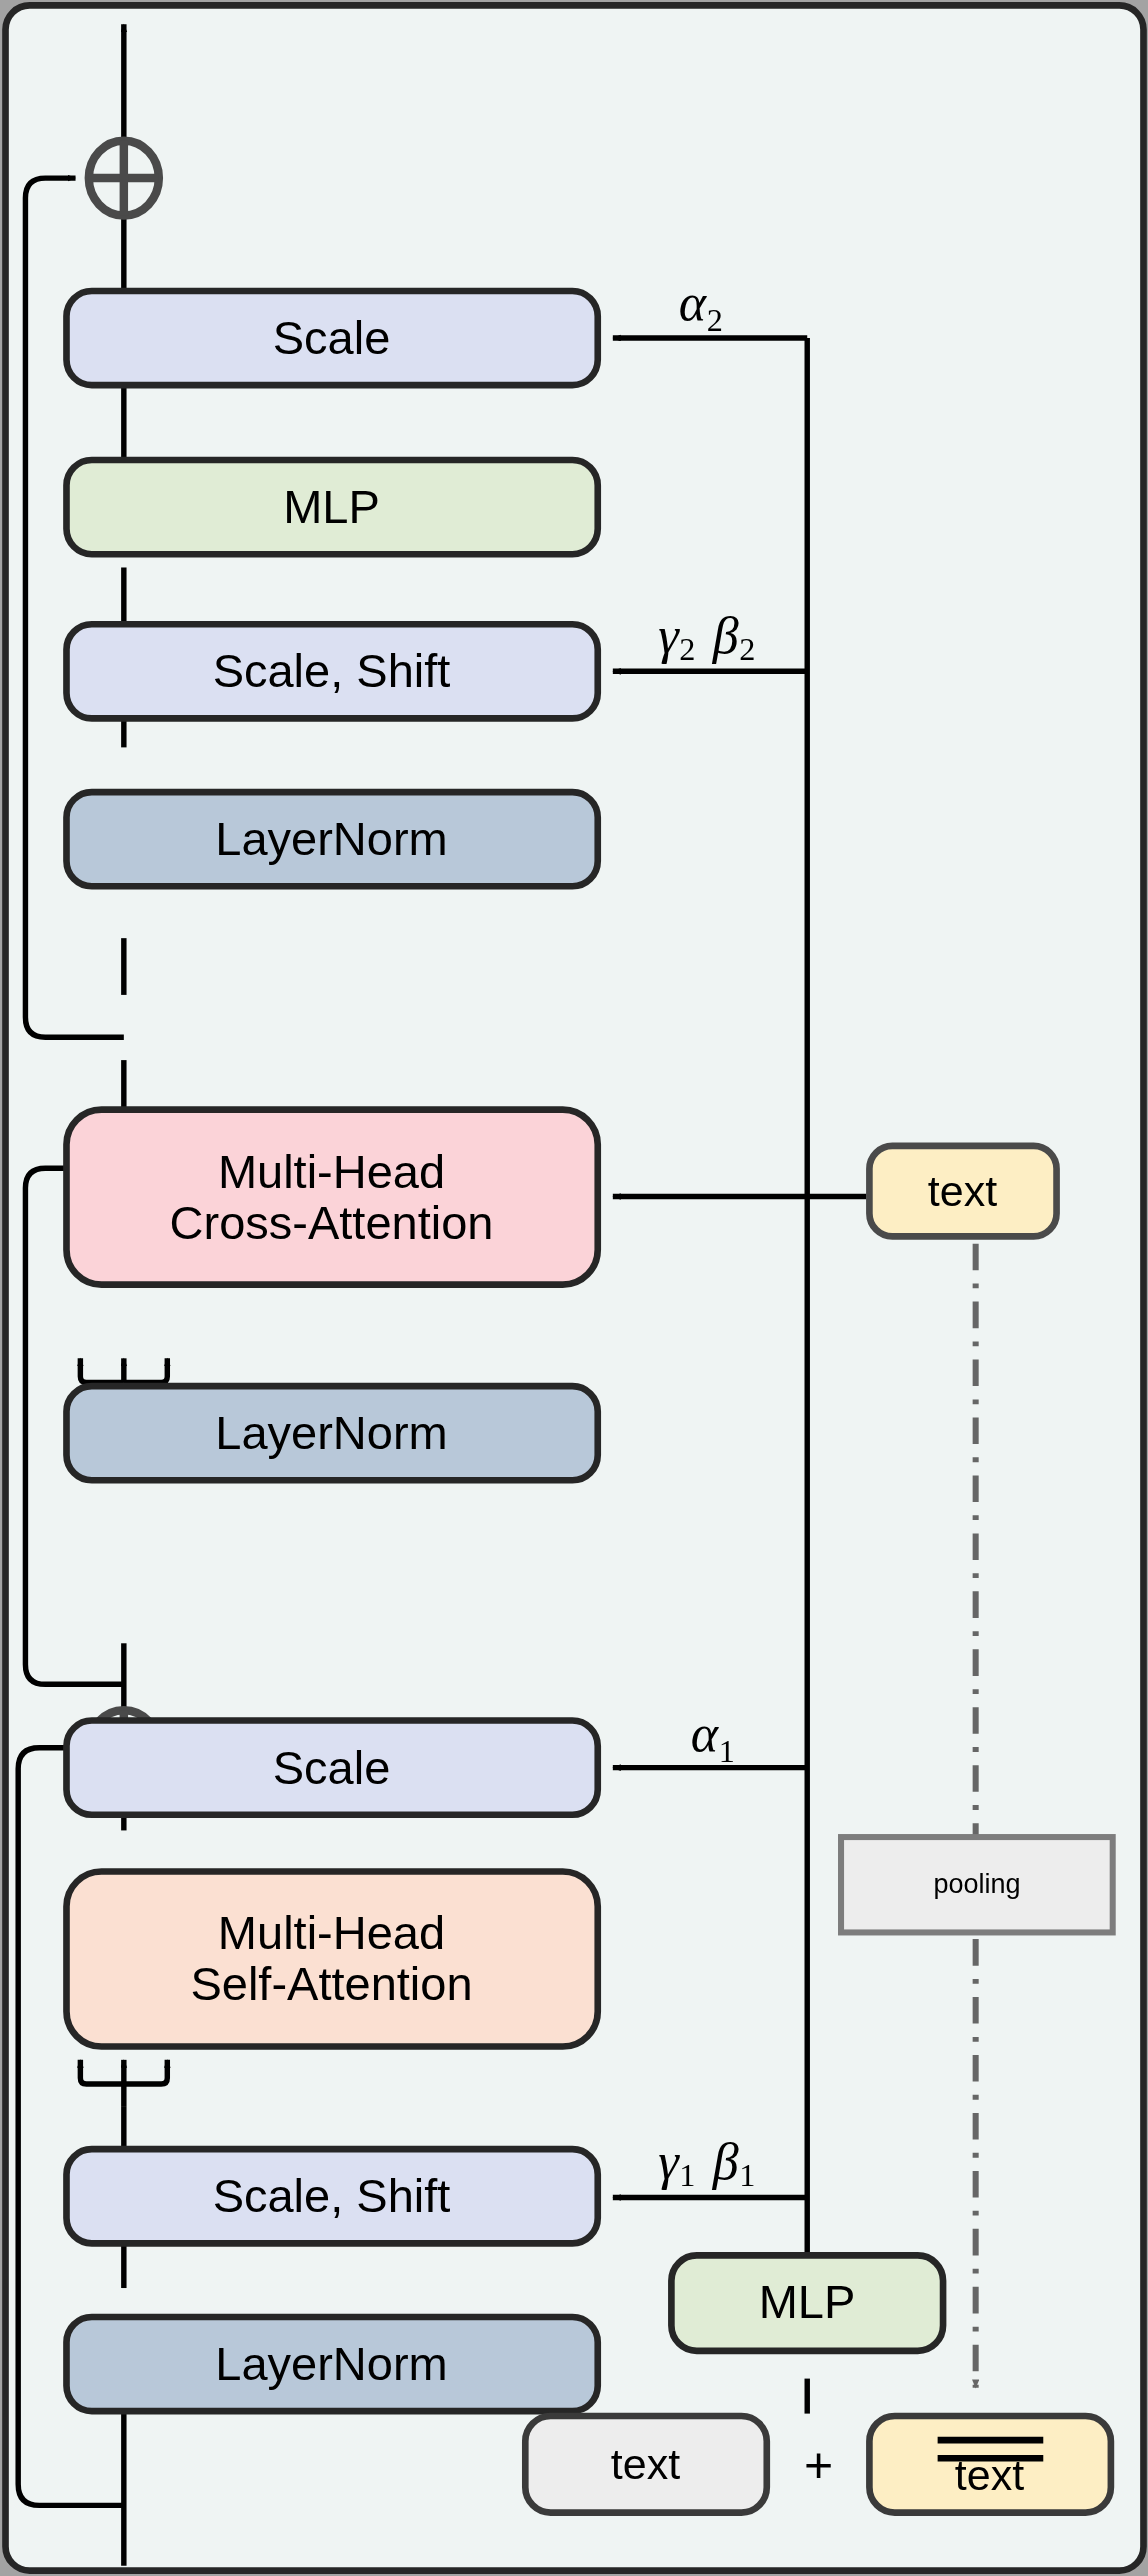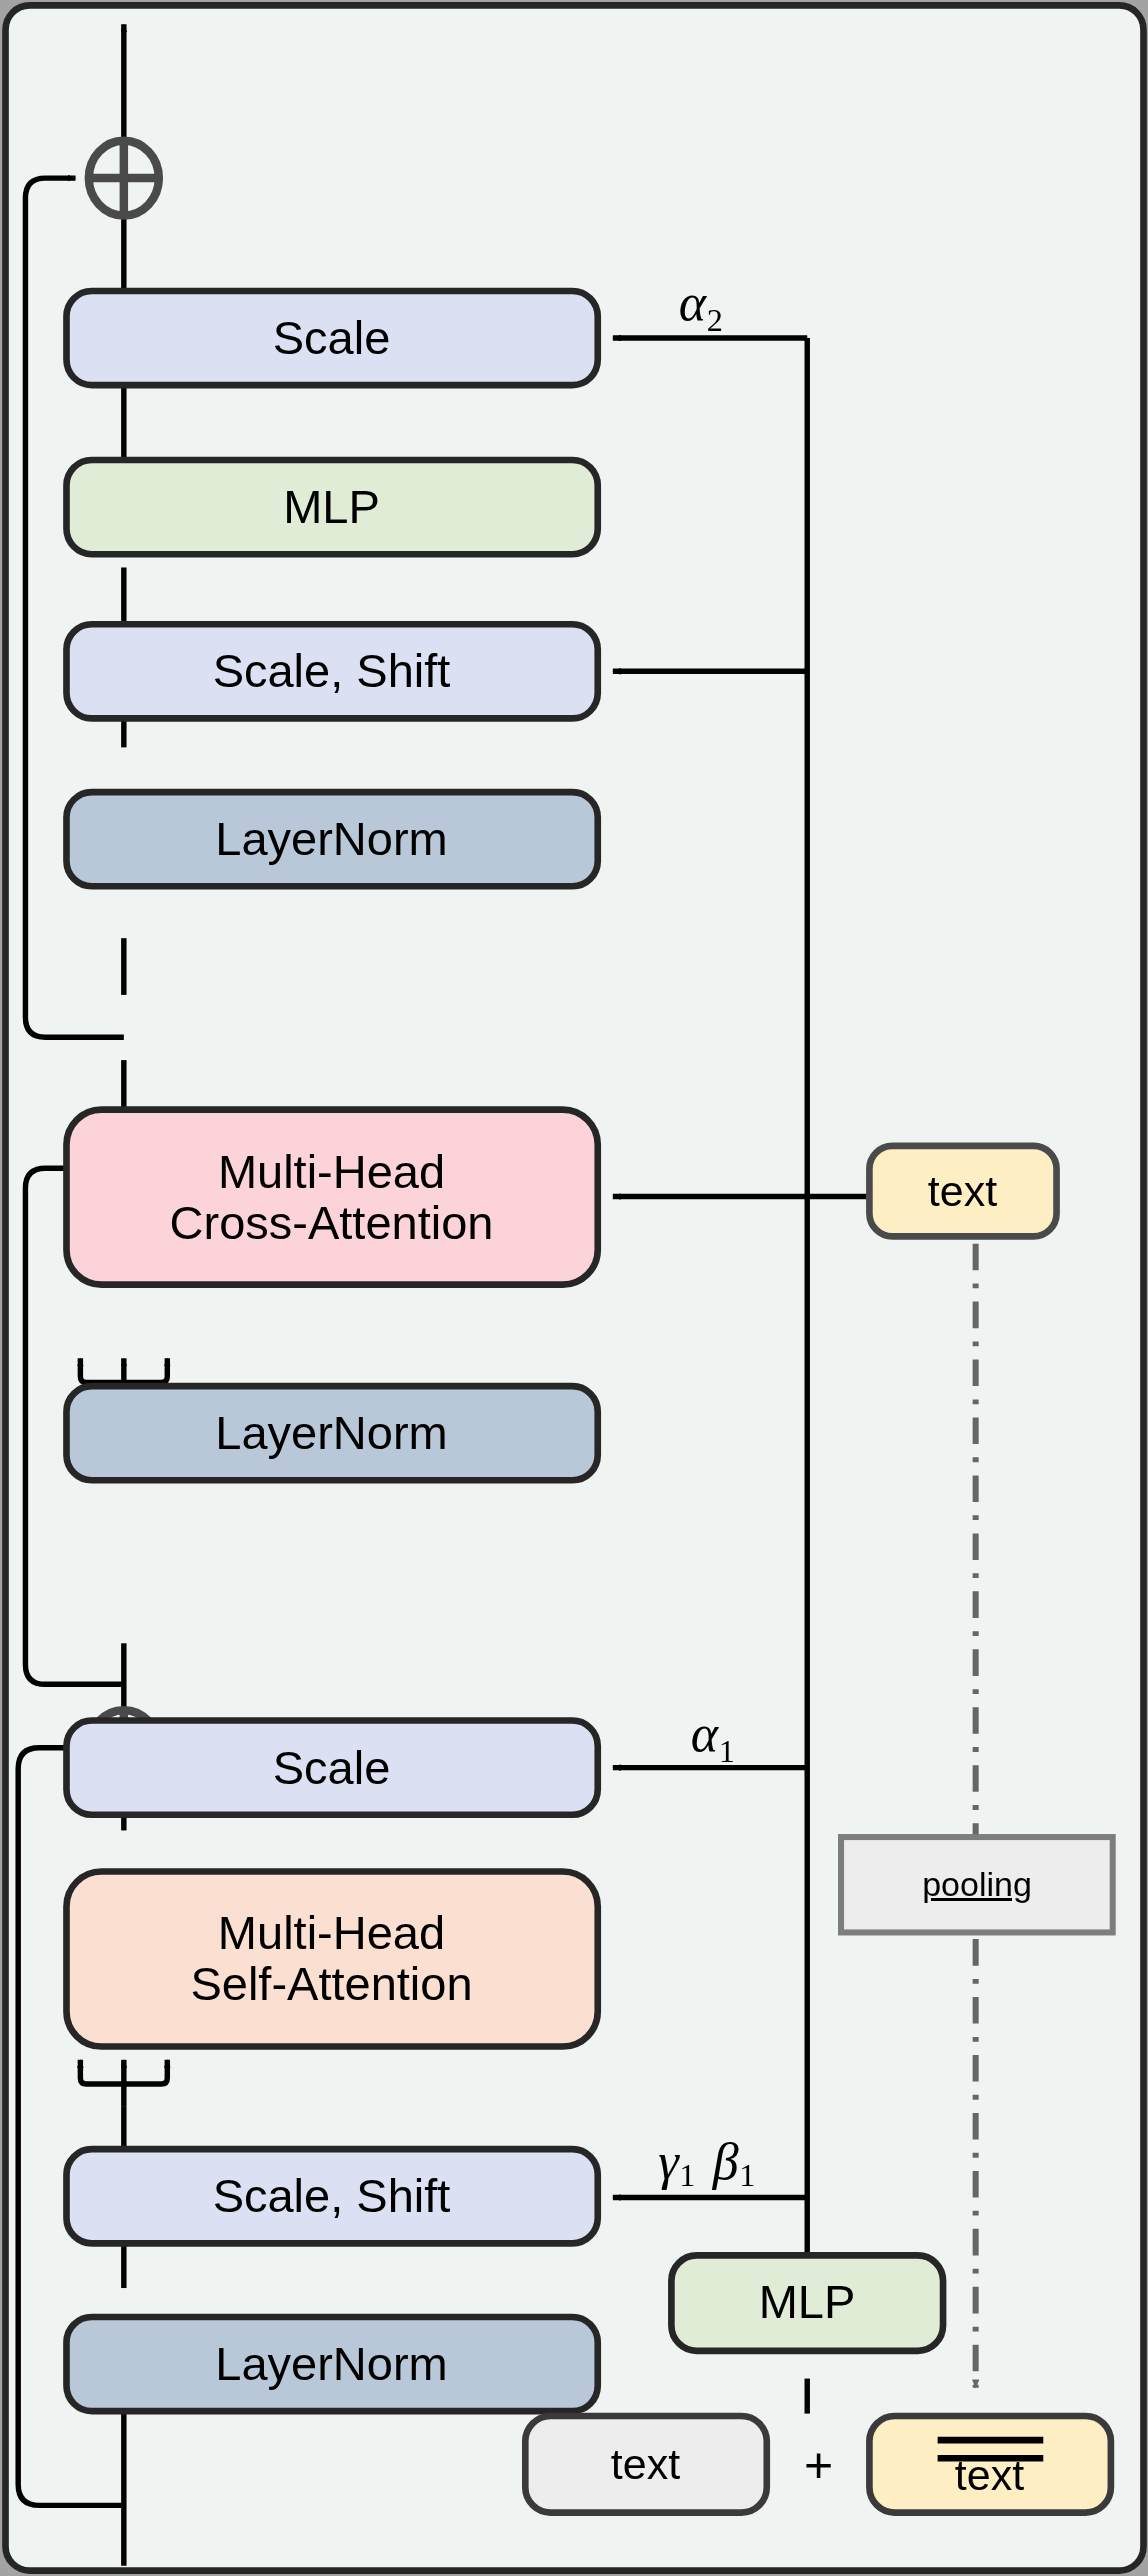--- a/index.html
+++ b/index.html
@@ -179,35 +179,39 @@
 
   <div class="boxlabel" style="left:66px;top:1871px;width:531px;height:175px;font-size:47px;">Multi-Head
 Self-Attention</div>
 
   <div class="boxlabel" style="left:66px;top:2149px;width:531px;height:94px;font-size:47px;">Scale, Shift</div>
 
   <div class="boxlabel" style="left:66px;top:2317px;width:531px;height:94px;font-size:47px;">LayerNorm</div>
 
   <div class="boxlabel" style="left:869px;top:1146px;width:187px;height:91px;font-size:43px;">text</div>
 
-  <div class="boxlabel" style="left:841px;top:1837px;width:272px;height:95px;font-size:34px;text-decoration:underline;">pooling</div>
+  <div class="boxlabel" style="left:841px;top:1837px;width:272px;height:95px;font-size:27px;">pooling</div>
 
   <div class="boxlabel" style="left:671px;top:2255px;width:272px;height:95px;font-size:47px;">MLP</div>
 
   <div class="boxlabel" style="left:525px;top:2416px;width:241px;height:97px;font-size:43px;">text</div>
 
   <div class="boxlabel" style="left:869px;top:2416px;width:241px;height:97px;font-size:43px;padding-top:20.5px;box-sizing:border-box;">text</div>
 
   <div class="plussym" style="left:773px;top:2416px;width:91px;height:97px;font-size:50px;">+</div>
 
   <div class="greek" style="left:628px;top:241px;width:145px;height:91px;font-size:52px;">
     <span>α</span>
       <sub>2</sub>
   </div>
 
+  <div class="greek" style="left:610px;top:574px;width:193px;height:91px;font-size:52px;gap:18px;">
+    <span><span>γ</span><sub>2</sub></span>
+    <span><span>β</span><sub>2</sub></span>
+  </div>
 
   <div class="greek" style="left:640px;top:1672px;width:145px;height:91px;font-size:52px;">
     <span>α</span>
       <sub>1</sub>
   </div>
 
   <div class="greek" style="left:610px;top:2100px;width:193px;height:91px;font-size:52px;gap:18px;">
     <span><span>γ</span><sub>1</sub></span>
     <span><span>β</span><sub>1</sub></span>
   </div>

